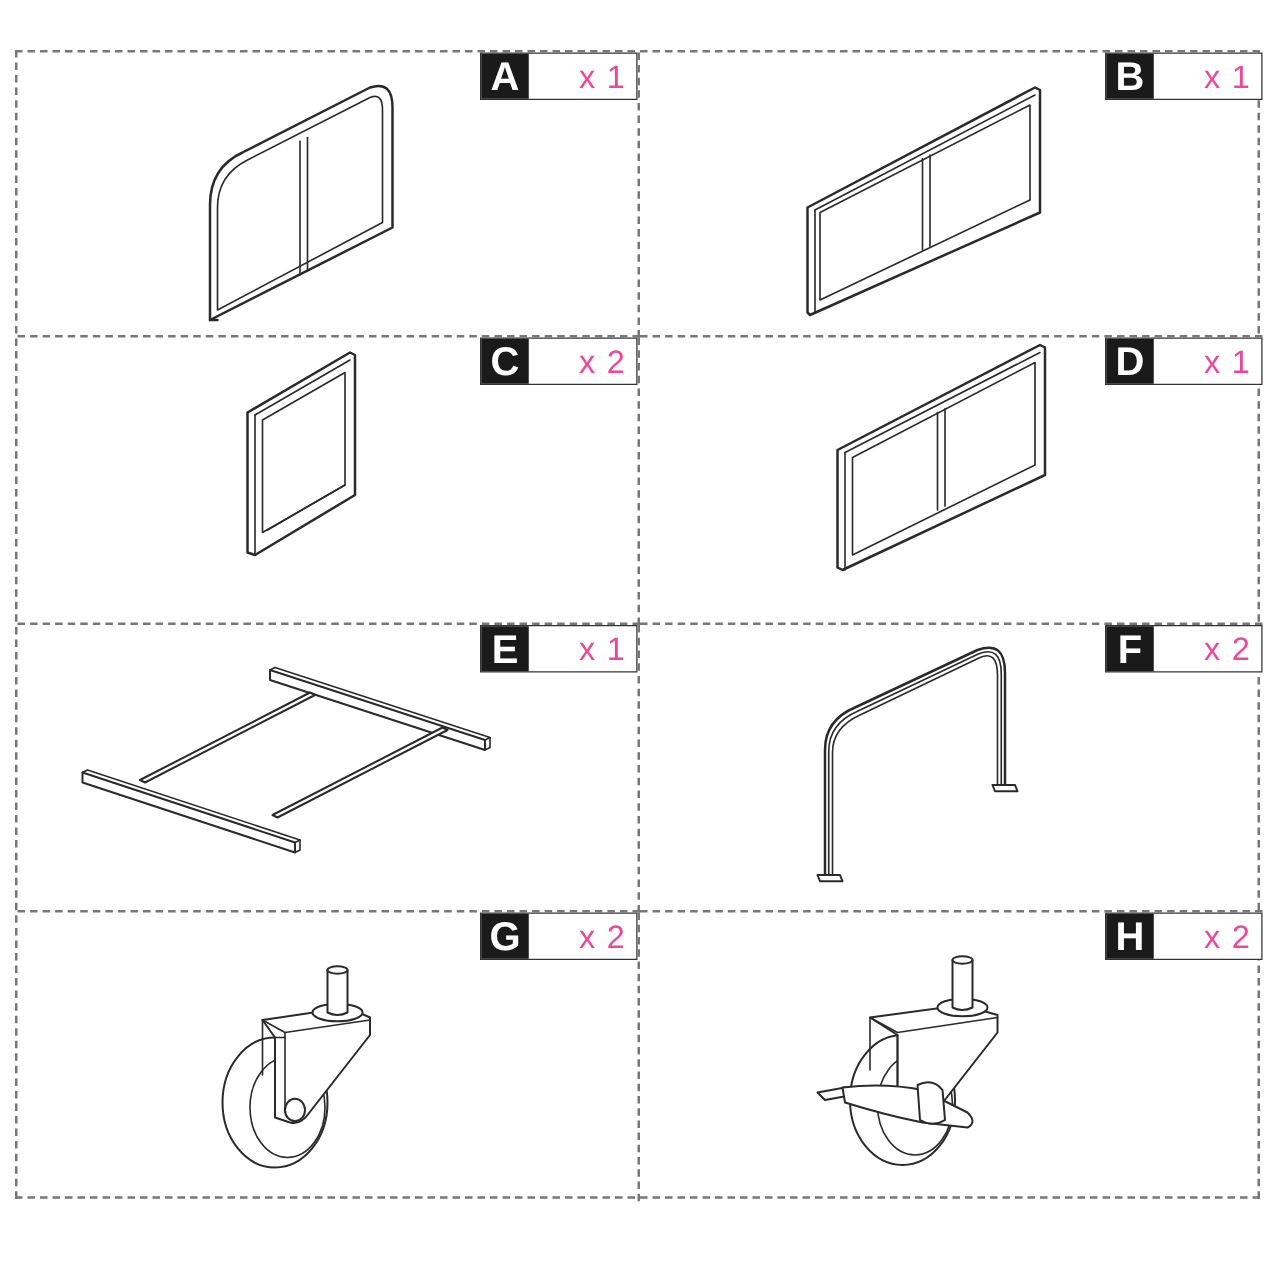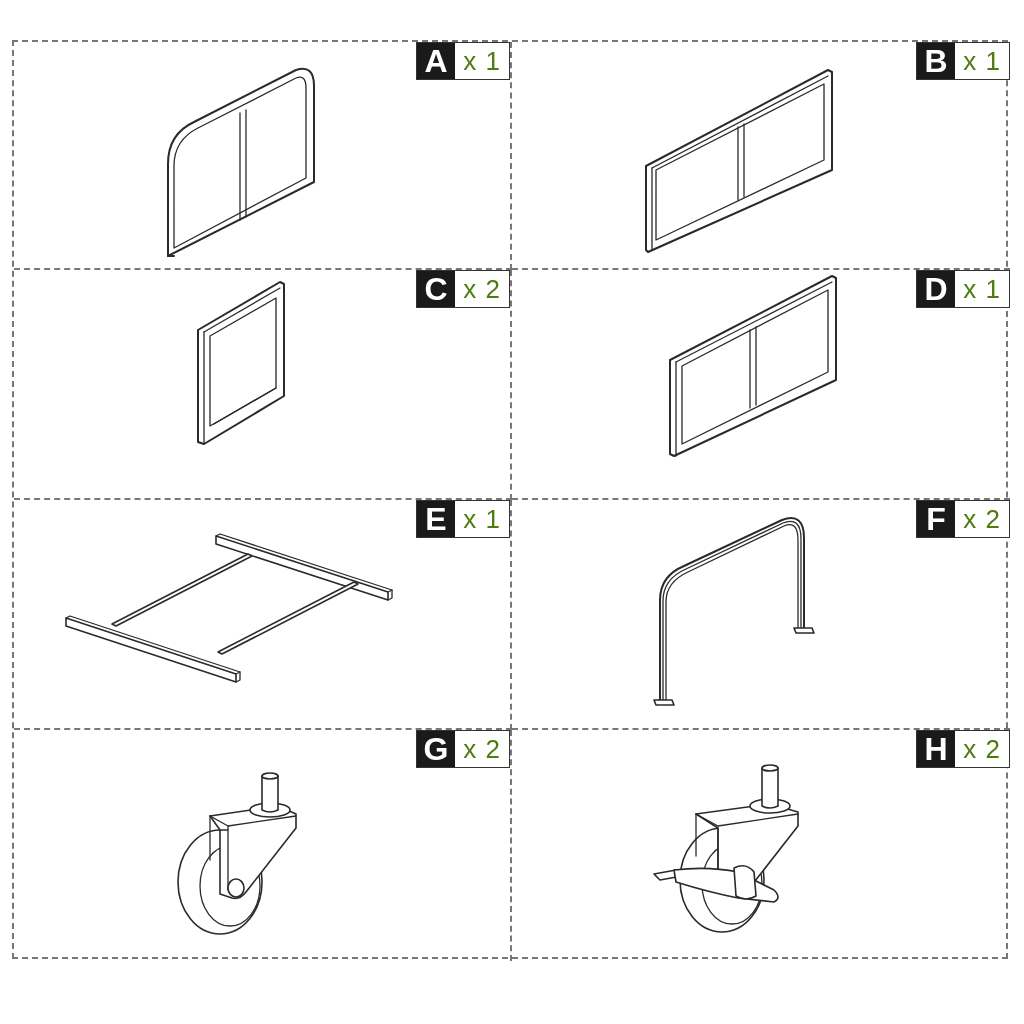--- a/index.html
+++ b/index.html
@@ -18,22 +18,23 @@
   .cell.last { border-bottom: none; }
   .label {
     position: absolute; top: 0; right: 0; height: 38px; display: flex;
     border: 1px solid #333; box-sizing: border-box; background: #fff;
   }
   .label .letter {
     width: 38px; background: #1a1a1a; color: #fff; font-weight: bold; font-size: 32px;
     display: flex; align-items: center; justify-content: center; line-height: 1;
   }
   .label .qty {
-    width: 54px; color: #4d7c0f; font-size: 26px; display: flex; align-items: center; justify-content: center;
+    width: 54px; color: #ec4899; font-size: 26px; display: flex; align-items: center; justify-content: center;
     letter-spacing: 1px;
+    padding-left: 32px;
   }
   .art { position: absolute; left: 0; top: 0; width: 100%; height: 100%; }
   .art svg { position: absolute; overflow: visible; }
   .s { fill: none; stroke: #2a2a2a; stroke-width: 2; stroke-linejoin: round; stroke-linecap: round; }
   .t { fill: none; stroke: #2a2a2a; stroke-width: 1.3; stroke-linejoin: round; stroke-linecap: round; }
   .w { fill: #fff; stroke: #2a2a2a; stroke-width: 1.6; stroke-linejoin: round; }
 </style>
 </head>
 <body>
 

